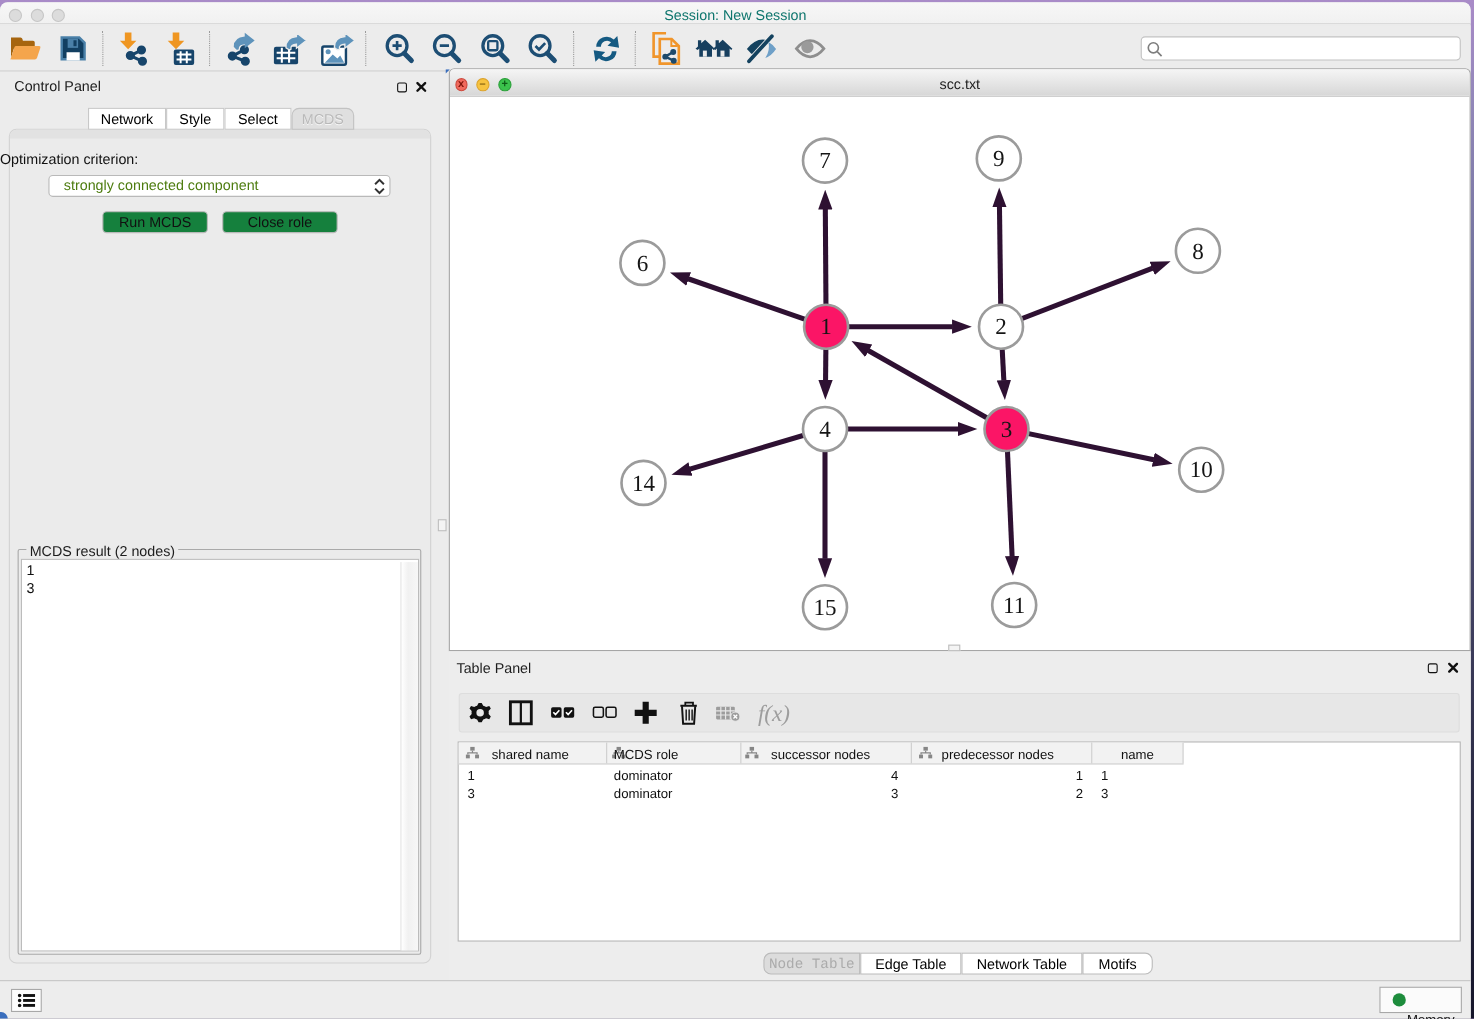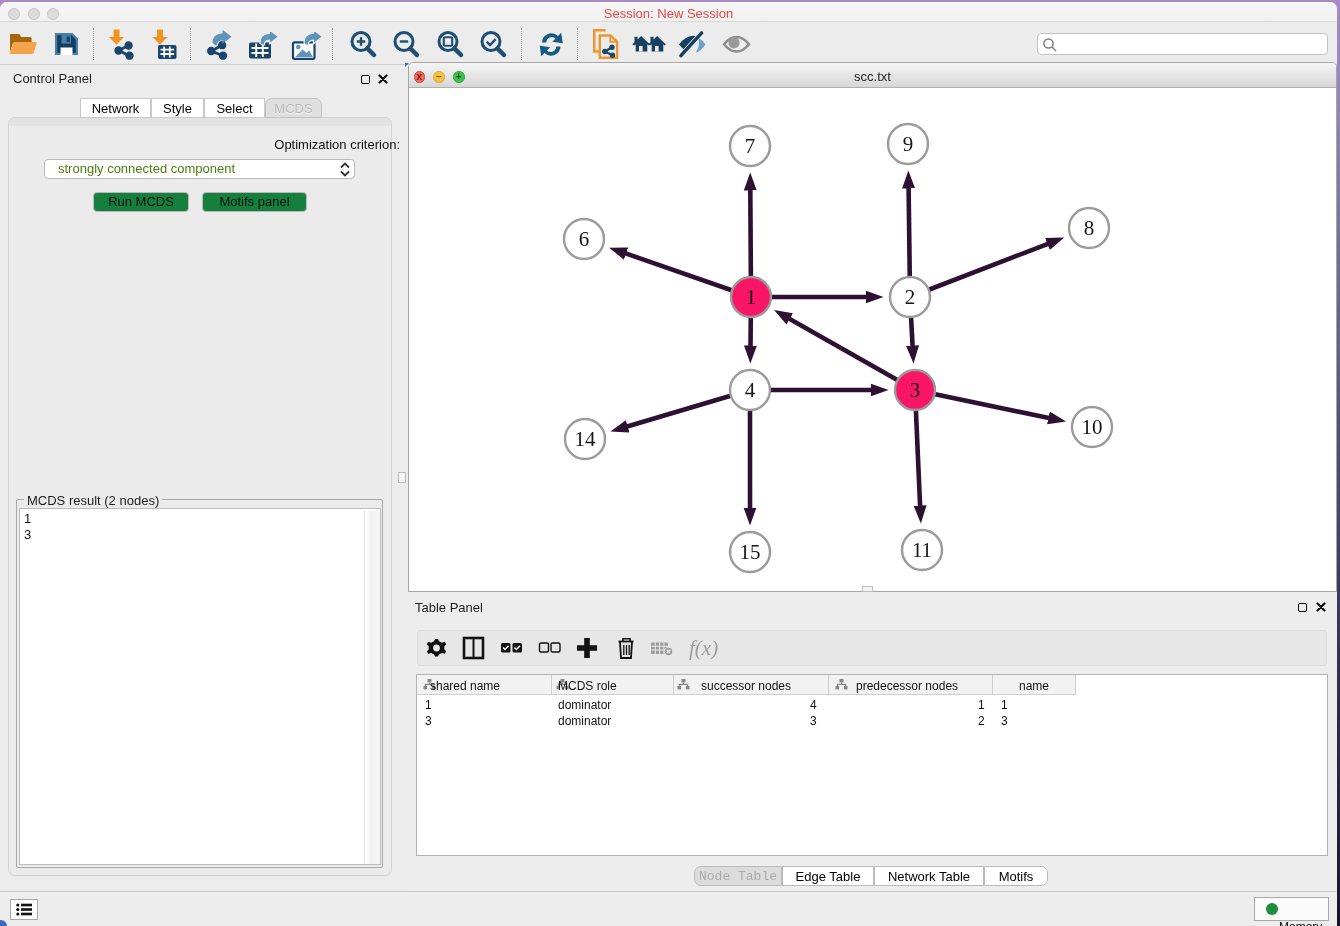--- a/index.html
+++ b/index.html
@@ -6,33 +6,33 @@
 html,body { width:1340px; height:926px; overflow:hidden; }
 body {
   font-family:"Liberation Sans",sans-serif;
   background:linear-gradient(180deg,#a98bc8 0%,#9287b9 10%,#74749f 25%,#55557c 45%,#33334f 70%,#15152a 100%);
 }
 .abs { position:absolute; }
 #win { left:0; top:2px; width:1337px; height:924px; background:#ececec; border-radius:7px 7px 0 0; }
 
 #titlebar { left:0; top:2px; width:1337px; height:20px; background:linear-gradient(#f7f7f7,#f1f1f1); border-radius:7px 7px 0 0; border-bottom:1px solid #d9d9d9;}
 .tl { position:absolute; top:8px; width:12px; height:12px; border-radius:50%; background:#dcdcdc; border:1px solid #c6c6c6; }
-#title-text { left:0; top:6px; width:1337px; text-align:center; font-size:13px; color:#ef4444; }
+#title-text { left:0; top:6px; width:1337px; text-align:center; font-size:13px; color:#0f766e; }
 
 #toolbar { left:0; top:23px; width:1337px; height:42px; background:#ececec; border-bottom:1px solid #cfcfcf; }
 .sep { position:absolute; top:28px; height:32px; width:0; border-left:1px dotted #9a9a9a; }
 
 #search { left:1037px; top:33px; width:291px; height:22px; background:#fff; border:1px solid #c2c2c2; border-radius:4px; }
 
 #cp-title { left:13px; top:71px; font-size:13px; color:#1d1d1d; }
 #cp-box { left:8px; top:117px; width:384px; height:759px; background:#ebebeb; border:1px solid #d2d2d2; border-radius:7px; }
 #cp-topband { left:9px; top:118px; width:382px; height:8px; background:#e2e2e2; border-radius:6px 6px 0 0;}
 .tab { position:absolute; top:98px; height:20px; background:#fff; border:1px solid #c8c8c8; font-size:13px; text-align:center; line-height:19px; color:#000; }
 #tab-mcds { background:#dfdfdf; color:#b9b9b9; text-shadow:0 1px 0 #f5f5f5; border-radius:7px 7px 0 0; border-color:#c2c2c2; }
-#opt-label { left:0px; top:137px; width:400px; text-align:right; font-size:13px; color:#111; }
+#opt-label { left:0px; top:137px; width:400px; text-align:left; font-size:13px; color:#111; }
 #opt-select { left:44px; top:159px; width:311px; height:20px; background:#fff; border:1px solid #b9b9b9; border-radius:4px; font-size:13px; color:#4d7c0f; line-height:18px; padding-left:13px; }
 .btn { position:absolute; top:192px; height:20px; background:#15803d; border:1px solid #b9b9b9; border-radius:4px; font-size:13px; text-align:center; line-height:18px; color:#111; }
 #fieldset { left:16px; top:499px; width:367px; height:369px; border:1px solid #a9a9a9; border-radius:2px; }
 #fieldset-label { left:24px; top:493px; font-size:13px; color:#1d1d1d; background:#ebebeb; padding:0 3px; }
 #mcds-text { left:19px; top:508px; width:362px; height:357px; background:#fff; border:1px solid #bcbcbc; font-size:13px; color:#111; padding:2px 0 0 4px; line-height:16px; }
 #mcds-scroll { left:364px; top:511px; width:16px; height:353px; background:linear-gradient(90deg,#ffffff,#f1f1f1 40%,#f7f7f7); border-left:1px solid #e3e3e3;}
 
 #net-win { left:408px; top:62px; width:929px; height:530px; background:#fff; border:1px solid #a6a6a6; border-radius:5px 5px 0 0; }
 #net-titlebar { left:409px; top:63px; width:927px; height:25px; background:linear-gradient(#f5f5f5,#d7d7d7); border-bottom:1px solid #b0b0b0; border-radius:4px 4px 0 0; }
 .ntl { position:absolute; top:71px; width:11.5px; height:11.5px; border-radius:50%; font-size:10px; text-align:center; line-height:10.5px; font-weight:bold; }
@@ -209,21 +209,21 @@
 <div class="tab" style="left:80px; width:71px;">Network</div>
 <div class="tab" style="left:151px; width:53px;">Style</div>
 <div class="tab" style="left:204px; width:61px;">Select</div>
 <div class="tab" id="tab-mcds" style="left:265px; width:57px;">MCDS</div>
 <div class="abs" id="opt-label">Optimization criterion:</div>
 <div class="abs" id="opt-select">strongly connected component</div>
 <svg class="abs" style="left:339px; top:162px;" width="12" height="15" viewBox="0 0 12 15">
     <path d="M2,5.5 L6,1.5 L10,5.5 M2,9.5 L6,13.5 L10,9.5" stroke="#333" stroke-width="1.8" fill="none"></path>
   </svg>
 <div class="btn" style="left:93px; width:96px;">Run MCDS</div>
-<div class="btn" style="left:202px; width:105px;">Motifs panel</div>
+<div class="btn" style="left:202px; width:105px;">Close role</div>
 <div class="abs" id="fieldset"></div>
 <div class="abs" id="fieldset-label">MCDS result (2 nodes)</div>
 <div class="abs" id="mcds-text">1<br>3</div>
 <div class="abs" id="mcds-scroll"></div>
 
 <div class="abs" id="net-win"></div>
 <div class="abs" id="net-titlebar"></div>
 <div class="ntl" style="left:413.5px; background:#f16a5d; border:1px solid #ce4a3f; color:#7e150b;">x</div>
 <div class="ntl" style="left:433px; background:#f7c33f; border:1px solid #dda42d; color:#7d5c10;">–</div>
 <div class="ntl" style="left:453px; background:#3bc24c; border:1px solid #2ba13a; color:#0e5c17;">+</div>
@@ -358,21 +358,21 @@
     </g>
   </svg>
 <svg class="abs" style="left:835px; top:678px;" width="13" height="13" viewBox="0 0 13 13">
     <g fill="#868686">
       <rect x="4.5" y="1" width="4" height="3.4"></rect>
       <rect x="0.5" y="8" width="3.6" height="3.4"></rect>
       <rect x="8.9" y="8" width="3.6" height="3.4"></rect>
       <path d="M6.5,4.4 v2 M2.3,8 v-1.6 h8.4 v1.6" stroke="#868686" stroke-width="1.1" fill="none"></path>
     </g>
   </svg>
-<div class="th" style="left:430px;">shared name</div>
+<div class="th" style="left:447px;">shared name</div>
 <div class="th" style="left:558px;">MCDS role</div>
 <div class="th" style="left:701px;">successor nodes</div>
 <div class="th" style="left:856px;">predecessor nodes</div>
 <div class="th" style="left:1019px;">name</div>
 <div class="td" style="left:425px; top:698px;">1</div>
 <div class="td" style="left:558px; top:698px;">dominator</div>
 <div class="td" style="left:810px; top:698px;">4</div>
 <div class="td" style="left:978px; top:698px;">1</div>
 <div class="td" style="left:1001px; top:698px;">1</div>
 <div class="td" style="left:425px; top:714px;">3</div>

